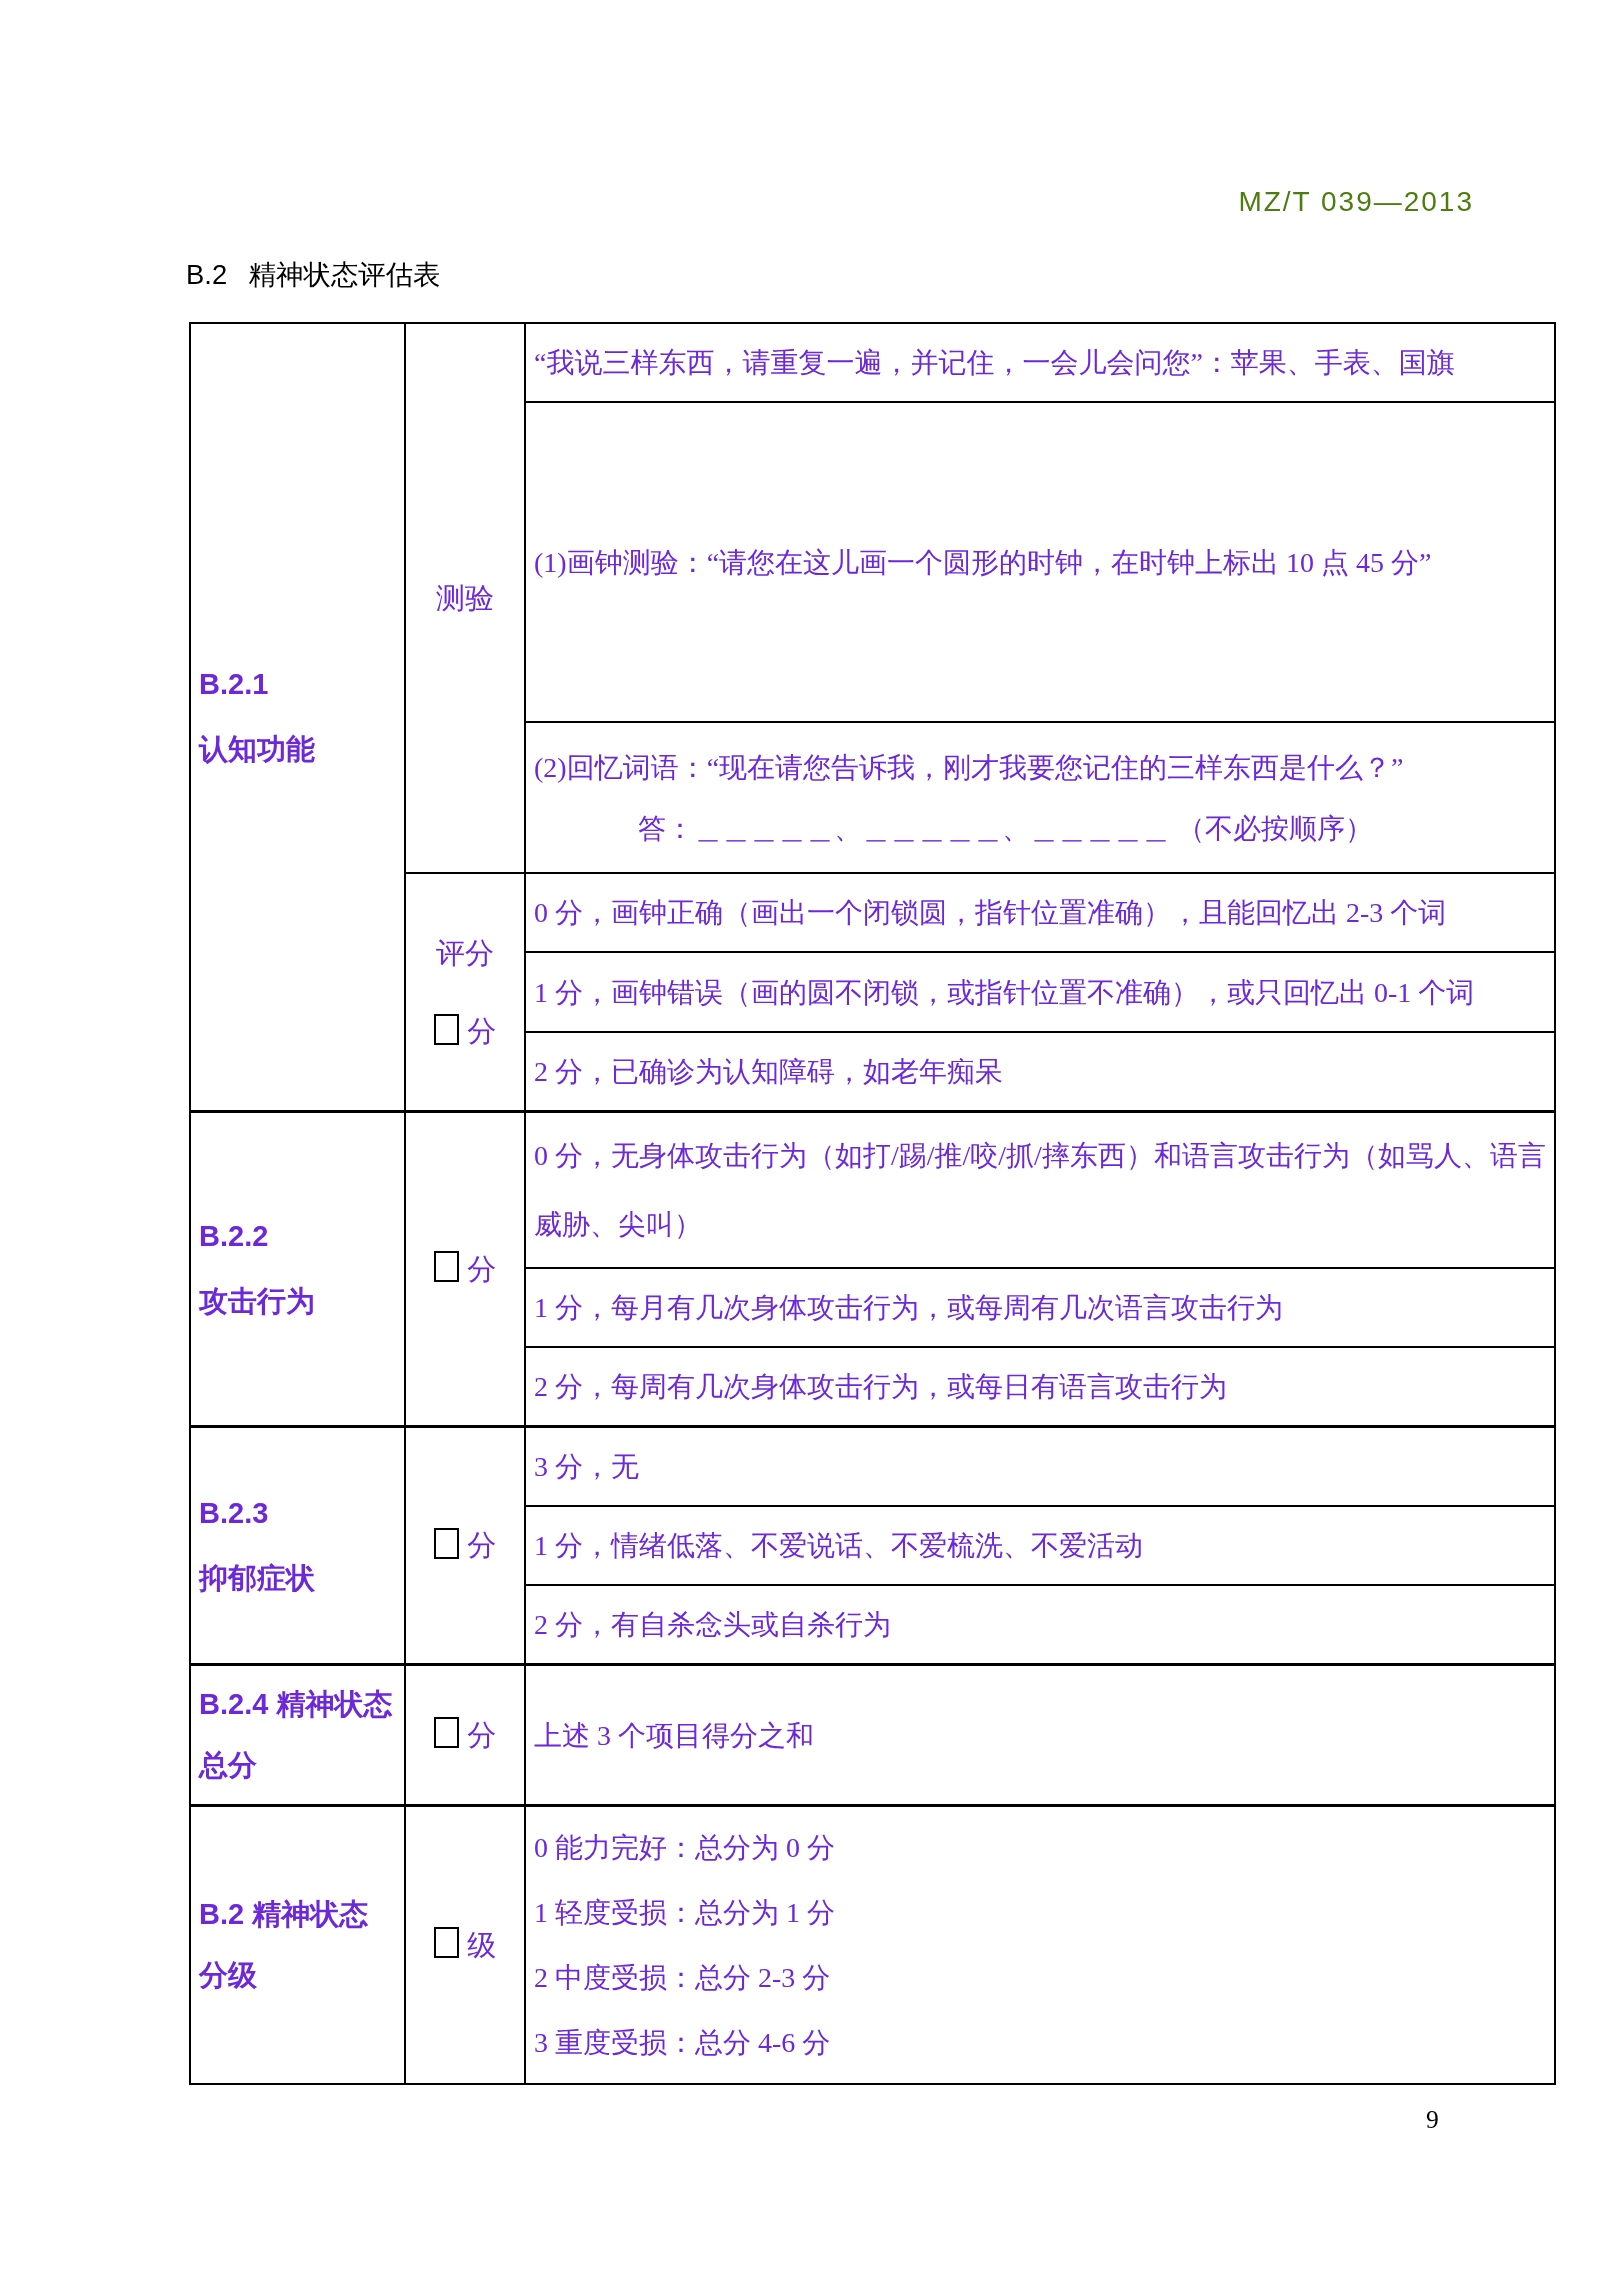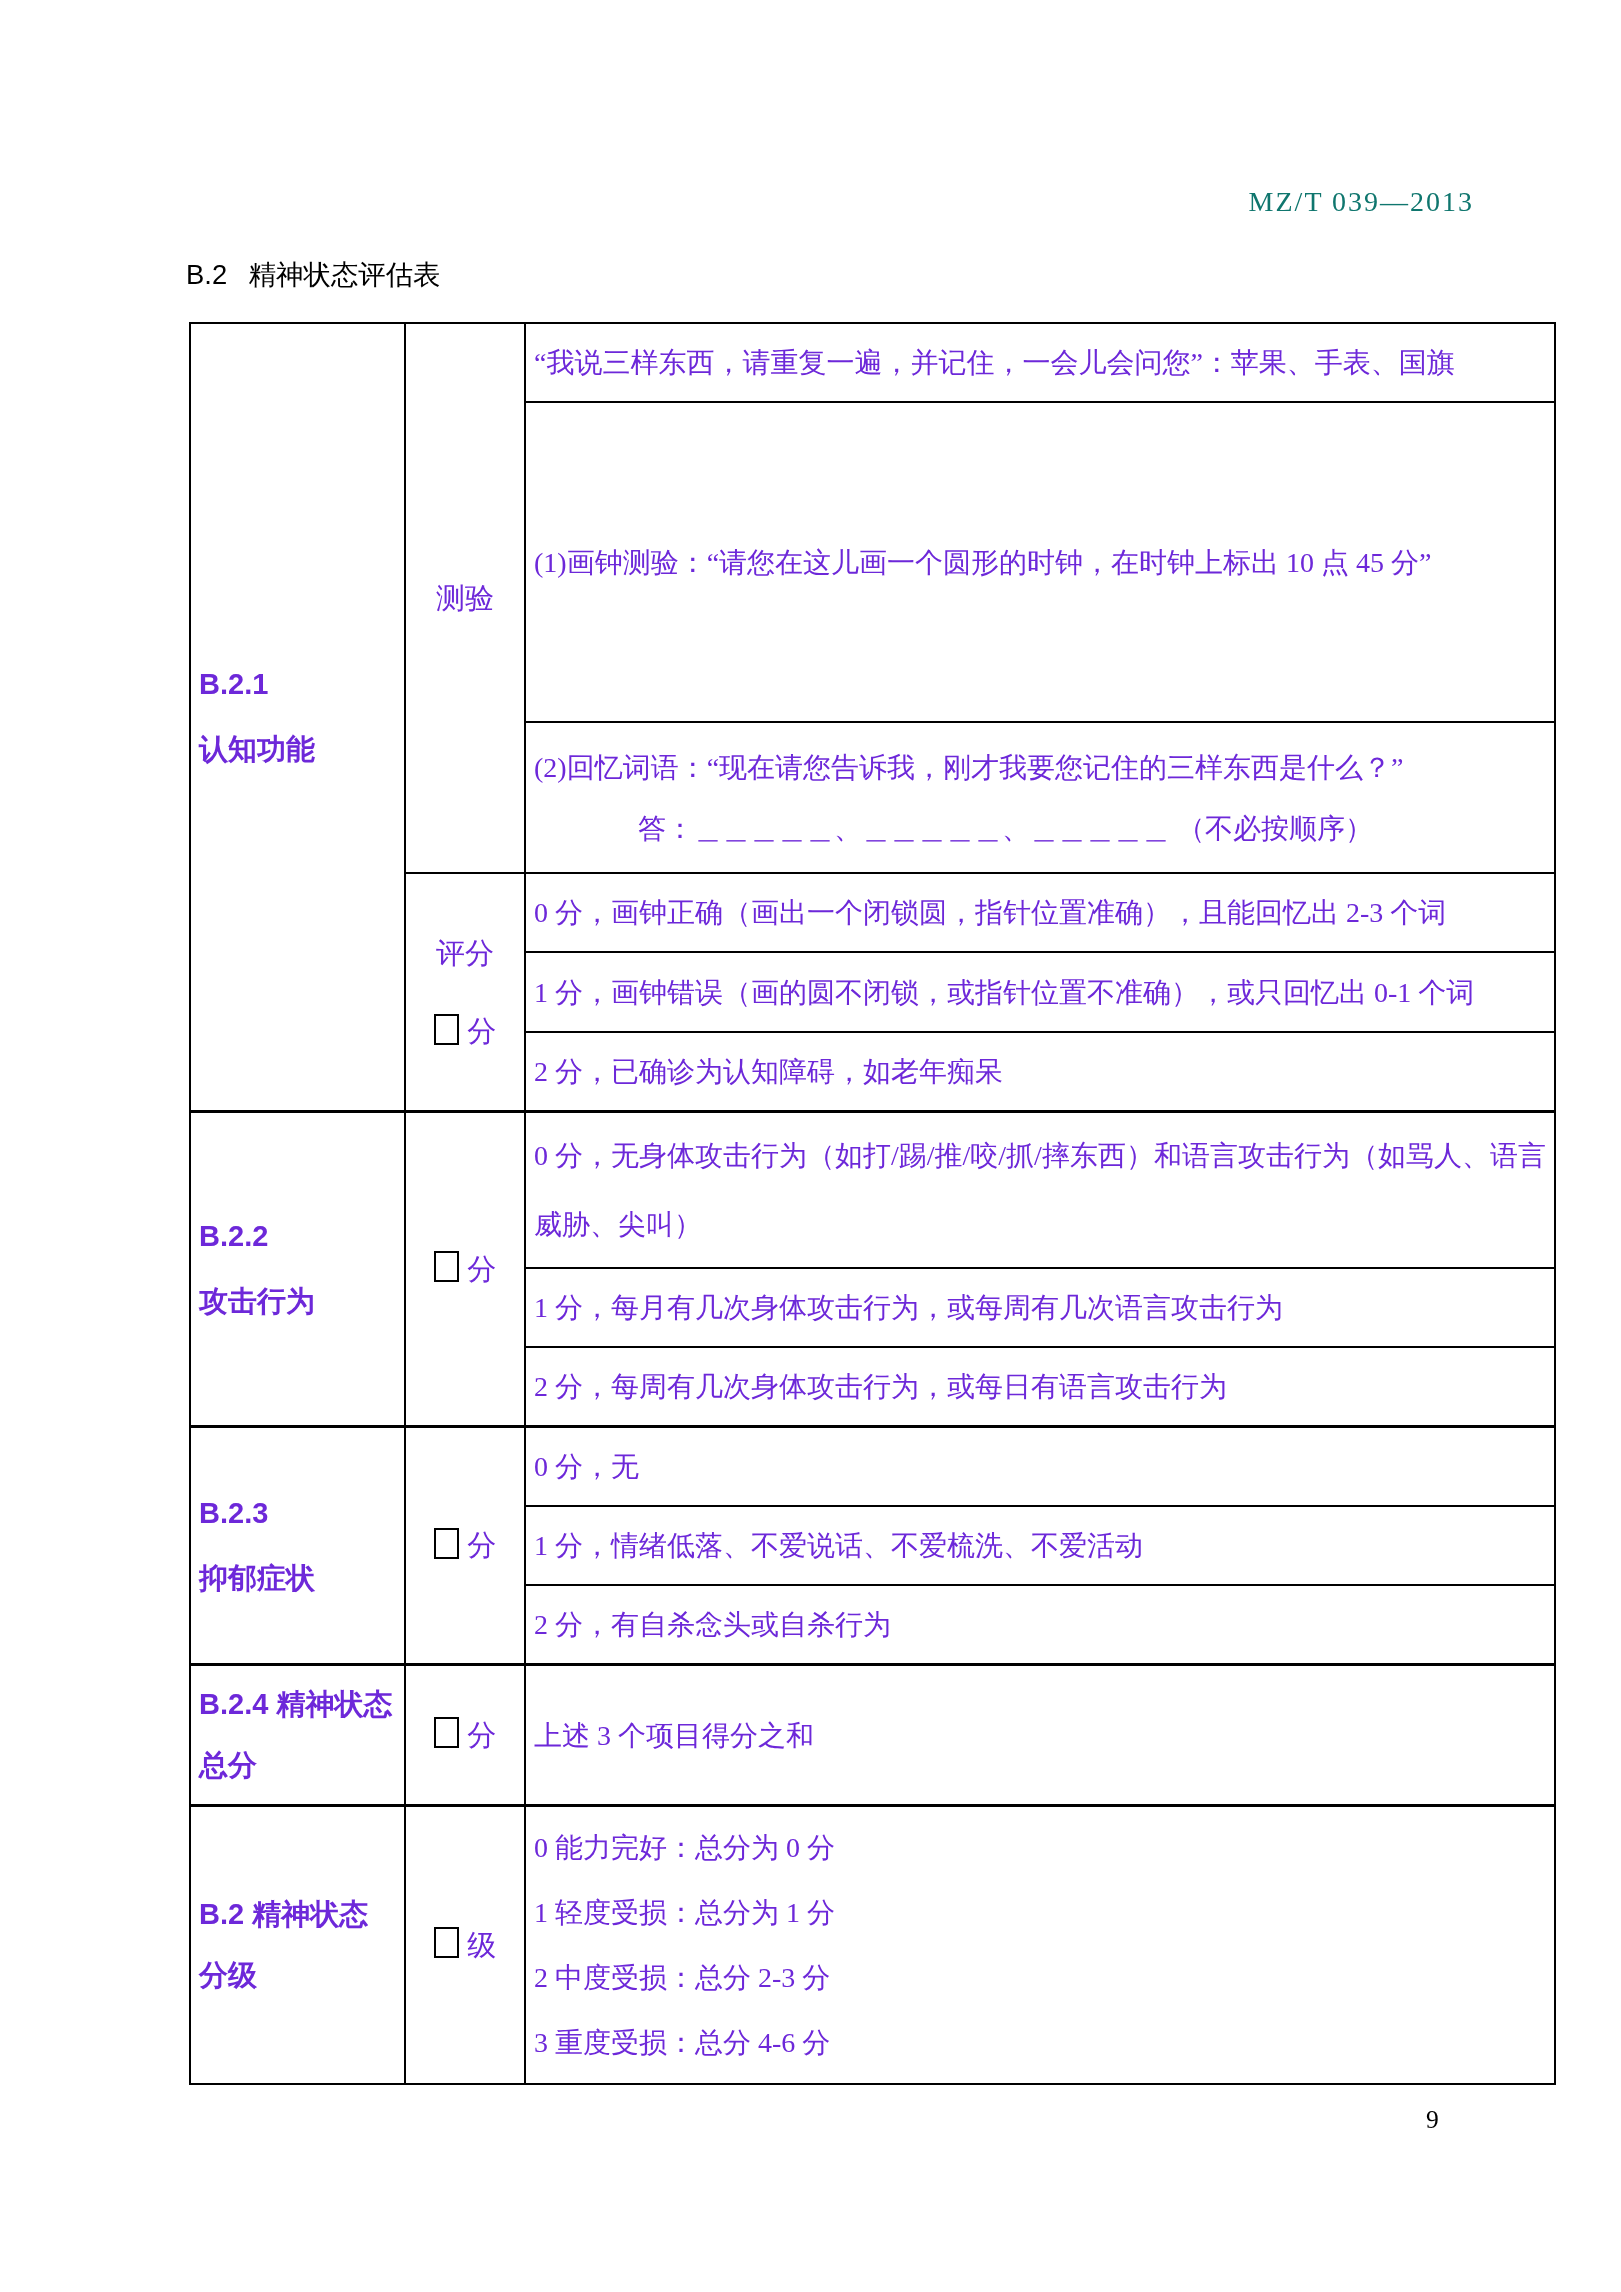--- a/index.html
+++ b/index.html
@@ -13,24 +13,24 @@
     height: 2293px;
     background: #ffffff;
     color: #000;
     font-family: "Liberation Serif", "DejaVu Serif", serif;
     overflow: hidden;
   }
   .doc-code {
     position: absolute;
     top: 186px;
     right: 147px;
-    font-family: Liberation Serif, serif;
+    font-family: Liberation Sans, sans-serif;
     font-size: 28px;
     letter-spacing: 2px;
-    color: #0f766e;
+    color: #4d7c0f;
   }
   .section-heading {
     position: absolute;
     top: 257px;
     left: 186px;
     font-family: "Liberation Sans", "DejaVu Sans", sans-serif;
     font-weight: normal;
     font-size: 27.4px;
     color: #000;
   }
@@ -159,21 +159,21 @@
     <tr style="height:69px">
       <td class="col-content nowrap">2 分，每周有几次身体攻击行为，或每日有语言攻击行为</td>
     </tr>
 
     <tr class="thick" style="height:61px">
       <td class="col-label" rowspan="3">
         <div class="lbl-line">B.2.3</div>
         <div class="lbl-line">抑郁症状</div>
       </td>
       <td class="col-sub" rowspan="3"><span class="cbx"></span><span>分</span></td>
-      <td class="col-content nowrap">0 分，无</td>
+      <td class="col-content nowrap">3 分，无</td>
     </tr>
     <tr style="height:61px">
       <td class="col-content nowrap">1 分，情绪低落、不爱说话、不爱梳洗、不爱活动</td>
     </tr>
     <tr style="height:59px">
       <td class="col-content nowrap">2 分，有自杀念头或自杀行为</td>
     </tr>
 
     <tr class="thick" style="height:111px">
       <td class="col-label">

